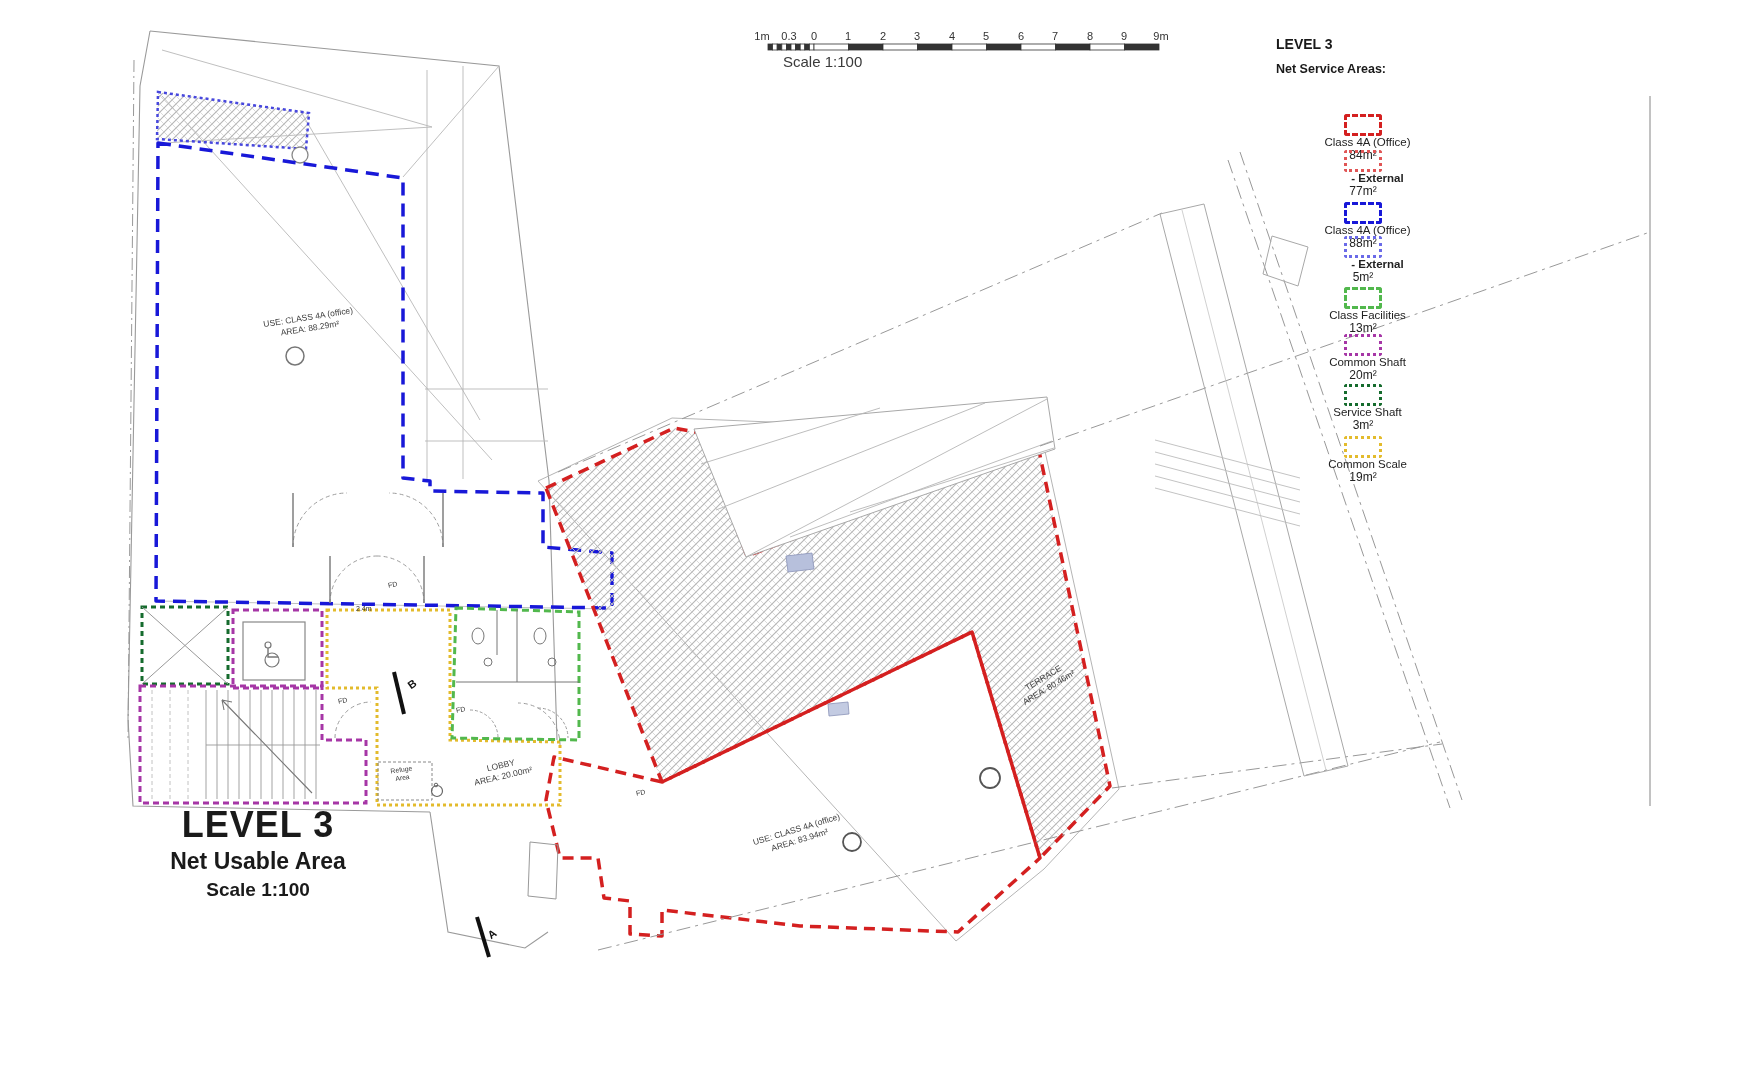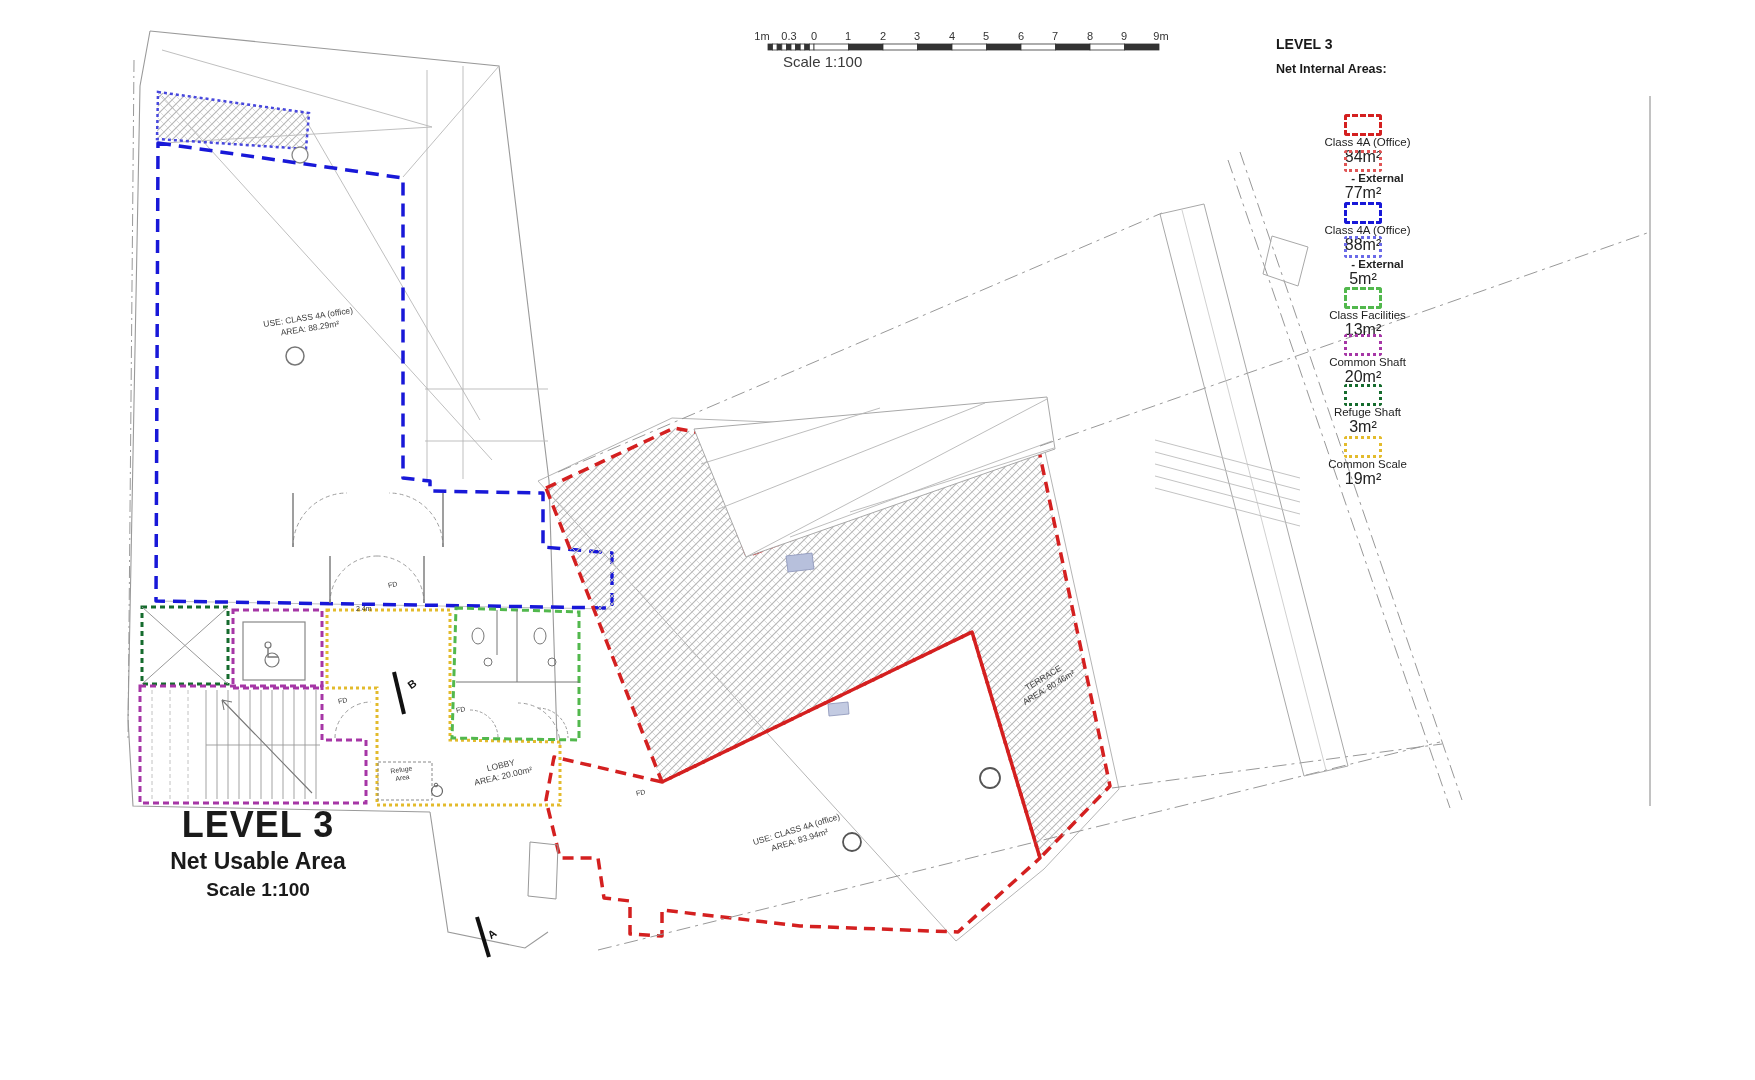--- a/index.html
+++ b/index.html
@@ -16,21 +16,21 @@
   .lg-row{position:absolute;left:0;width:202px;height:24px;display:flex;align-items:center;flex-direction:column;}
   .sw{width:32px;height:16px;border:3px solid #000;border-radius:3px;flex:0 0 auto;}
   .sw-dashed{border-style:dashed;}
   .sw-dotted{border-style:dotted;}
   .c-red{border-color:#d42020;} .c-redlt{border-color:#e05555;}
   .c-blue{border-color:#1818d8;} .c-bluelt{border-color:#6a6ae8;}
   .c-green{border-color:#52b84d;} .c-purple{border-color:#a636a6;}
   .c-dgreen{border-color:#156b2d;} .c-yellow{border-color:#e3bb2c;}
   .lg-label{margin-left:9px;flex:1;font-size:11.5px;color:#222;}
   .lg-label.indent{padding-left:20px;font-weight:bold;}
-  .lg-val{font-size:16px;color:#222;text-align:right;}
+  .lg-val{font-size:12px;color:#222;text-align:right;}
   
   .rlabel{position:absolute;text-align:center;color:#3d3d3d;line-height:1.25;}
   .rlabel .l1,.rlabel .l2{display:block;}
   .tiny{font-size:8.5px;}
   .micro{font-size:6.8px;}
   .fd{position:absolute;font-size:7px;color:#333;}
   .sec{position:absolute;font-size:11px;font-weight:bold;color:#111;}
   
   #titleblock{position:absolute;left:118px;top:804px;width:280px;text-align:center;}
   #titleblock .t1{font-size:36px;font-weight:bold;letter-spacing:1px;margin:0;}
@@ -220,21 +220,21 @@
     <span class="sb-label" style="left:1021px">6</span>
     <span class="sb-label" style="left:1055px">7</span>
     <span class="sb-label" style="left:1090px">8</span>
     <span class="sb-label" style="left:1124px">9</span>
     <span class="sb-label" style="left:1161px">9m</span>
     <span class="sb-caption">Scale 1:100</span>
   </div>
 
   <div id="legend">
     <div class="lg-title">LEVEL 3</div>
-    <div class="lg-sub">Net Internal Areas:</div>
+    <div class="lg-sub">Net Service Areas:</div>
 
     <div class="lg-row" style="top:114px">
       <span class="sw sw-dashed c-red"></span>
       <span class="lg-label">Class 4A (Office)</span>
       <span class="lg-val">84m²</span>
     </div>
     <div class="lg-row" style="top:150px">
       <span class="sw sw-dotted c-redlt"></span>
       <span class="lg-label indent">- External</span>
       <span class="lg-val">77m²</span>
@@ -254,21 +254,21 @@
       <span class="lg-label">Class Facilities</span>
       <span class="lg-val">13m²</span>
     </div>
     <div class="lg-row" style="top:334px">
       <span class="sw sw-dotted c-purple"></span>
       <span class="lg-label">Common Shaft</span>
       <span class="lg-val">20m²</span>
     </div>
     <div class="lg-row" style="top:384px">
       <span class="sw sw-dotted c-dgreen"></span>
-      <span class="lg-label">Refuge Shaft</span>
+      <span class="lg-label">Service Shaft</span>
       <span class="lg-val">3m²</span>
     </div>
     <div class="lg-row" style="top:436px">
       <span class="sw sw-dotted c-yellow"></span>
       <span class="lg-label">Common Scale</span>
       <span class="lg-val">19m²</span>
     </div>
   </div>
 
   <div class="rlabel tiny" style="left:243px;top:312px;width:132px;transform:rotate(-9deg);">

